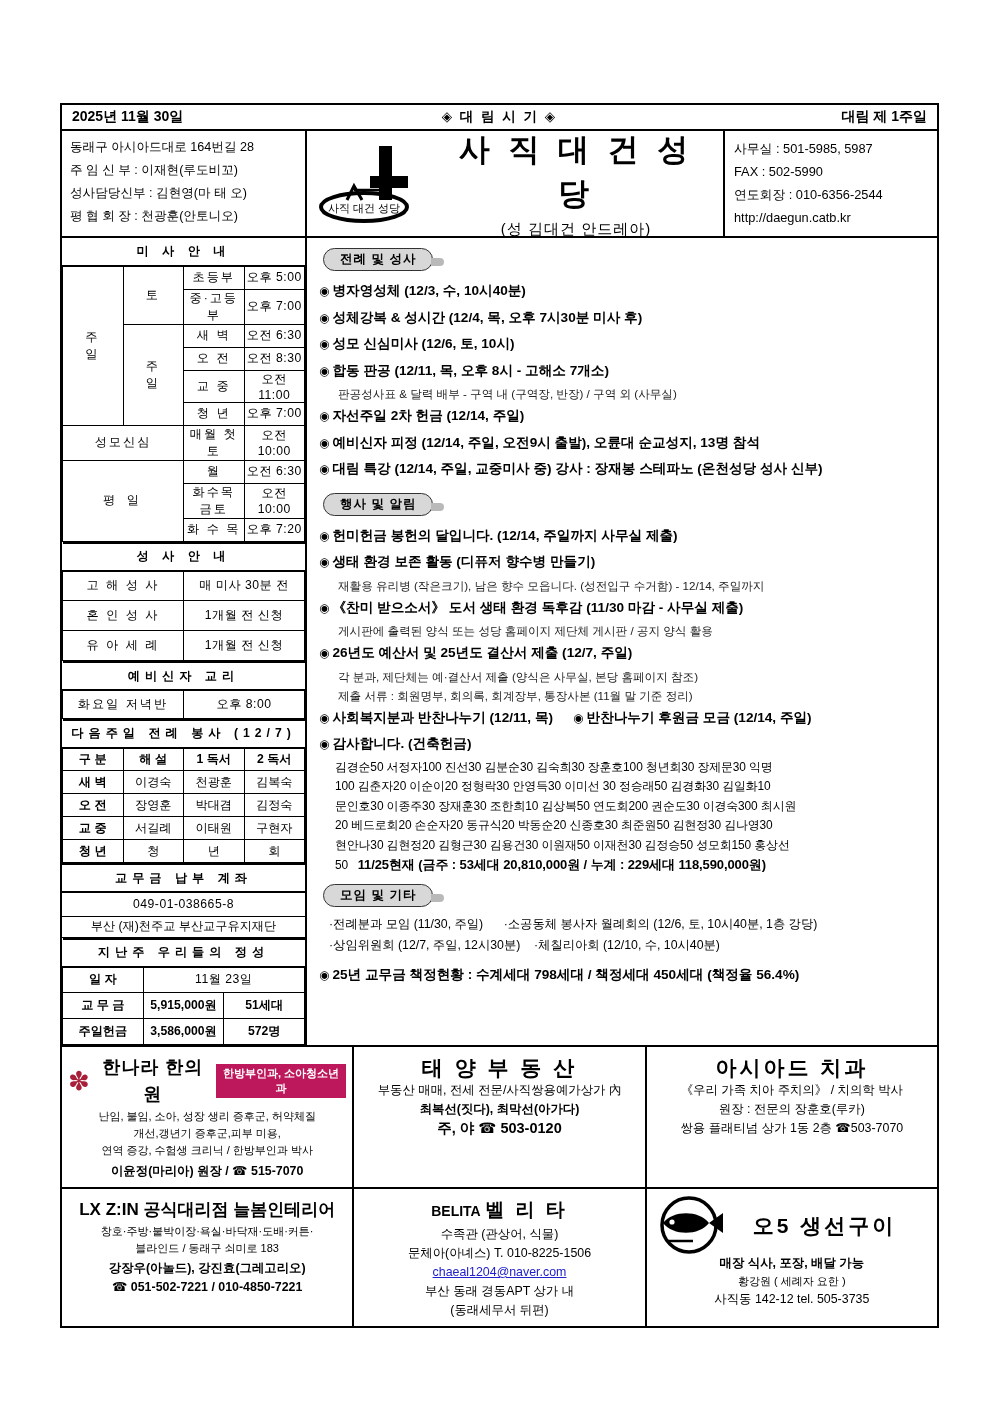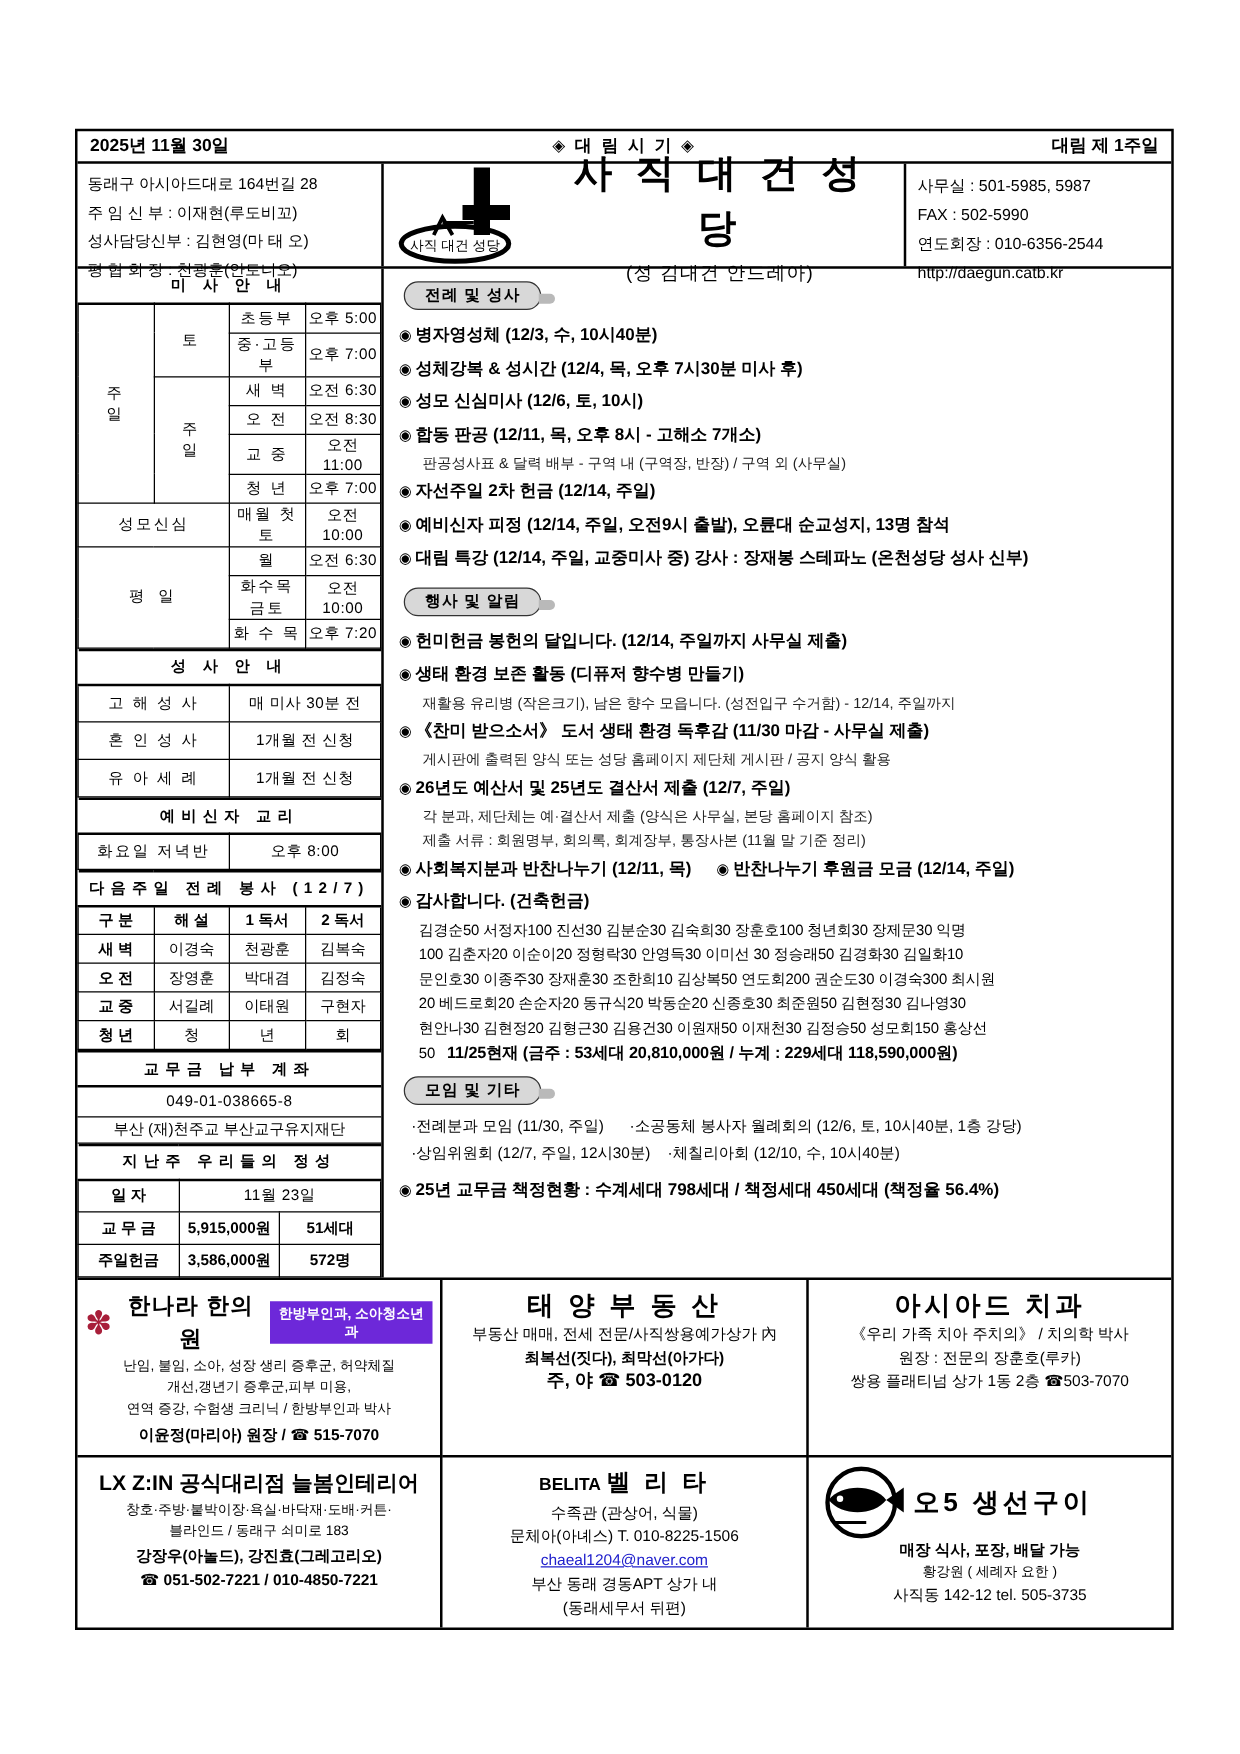--- a/index.html
+++ b/index.html
@@ -16,21 +16,21 @@
   }
   .sheet { border: 2px solid #000; width: 879px; }
 
   
   .topbar { display: flex; border-bottom: 2px solid #000; height: 26px; align-items: center; }
   .topbar .date { width: 225px; padding-left: 10px; font-weight: bold; font-size: 14px; }
   .topbar .season { flex: 1; text-align: center; font-weight: bold; font-size: 13.5px; letter-spacing: 2px; }
   .topbar .week { width: 225px; text-align: right; padding-right: 10px; font-weight: bold; font-size: 14px; }
 
   
-  .masthead { display: flex; border-bottom: 2px solid #000; height: 84px; }
+  .masthead { display: flex; border-bottom: 2px solid #000; height: 107px; }
   .mh-left { width: 245px; border-right: 2px solid #000; padding: 5px 0 0 8px; }
   .mh-left div { font-size: 12.6px; line-height: 23px; white-space: nowrap; }
   .mh-mid { flex: 1; display: flex; align-items: center; border-right: 2px solid #000; }
   .mh-logo { width: 128px; display: flex; align-items: center; justify-content: center; }
   .mh-titles { flex: 1; text-align: center; padding-right: 6px; }
   .mh-name { font-size: 31px; font-weight: bold; letter-spacing: 5px; line-height: 44px; }
   .mh-sub { font-size: 15px; letter-spacing: 1px; margin-top: 4px; }
   .mh-right { width: 212px; padding: 6px 0 0 9px; border-radius: 24px; }
   .mh-right div { font-size: 12.8px; line-height: 23px; white-space: nowrap; }
 
@@ -78,25 +78,25 @@
   .ads { border-top: 2px solid #000; }
   .adrow { display: flex; }
   .adrow + .adrow .ad { border-top: 2px solid #000; }
   .ad { flex: 1; padding: 7px 6px 6px; text-align: center; position: relative; }
   .ad.b { border-right: 2px solid #000; }
   .ad-title { font-size: 21px; font-weight: bold; letter-spacing: 3px; line-height: 27px; }
   .ad-line { font-size: 12.4px; line-height: 19px; }
   .ad-line.sm { font-size: 11px; line-height: 17px; }
   .ad-line.bold { font-weight: bold; }
   .ad-line.big { font-size: 14.5px; font-weight: bold; }
-  .chip { background: #6d28d9; color: #fff; font-size: 11px; font-weight: bold; padding: 2px 5px; display: inline-block; }
+  .chip { background: #be185d; color: #fff; font-size: 11px; font-weight: bold; padding: 2px 5px; display: inline-block; }
   .link { color: #2020cc; text-decoration: underline; }
   .hanara-head { display: flex; align-items: center; justify-content: center; gap: 6px; }
   .flower { color: #a81f3a; font-size: 26px; line-height: 20px; }
-  .fishwrap { display: flex; align-items: center; gap: 0; }
+  .fishwrap { display: flex; align-items: center; gap: 22px; }
 </style>
 </head>
 <body>
 
 <div class="page">
 <div class="sheet">
 
   <div class="topbar">
     <div class="date">2025년 11월 30일</div>
     <div class="season">◈ 대 림 시 기 ◈</div>

